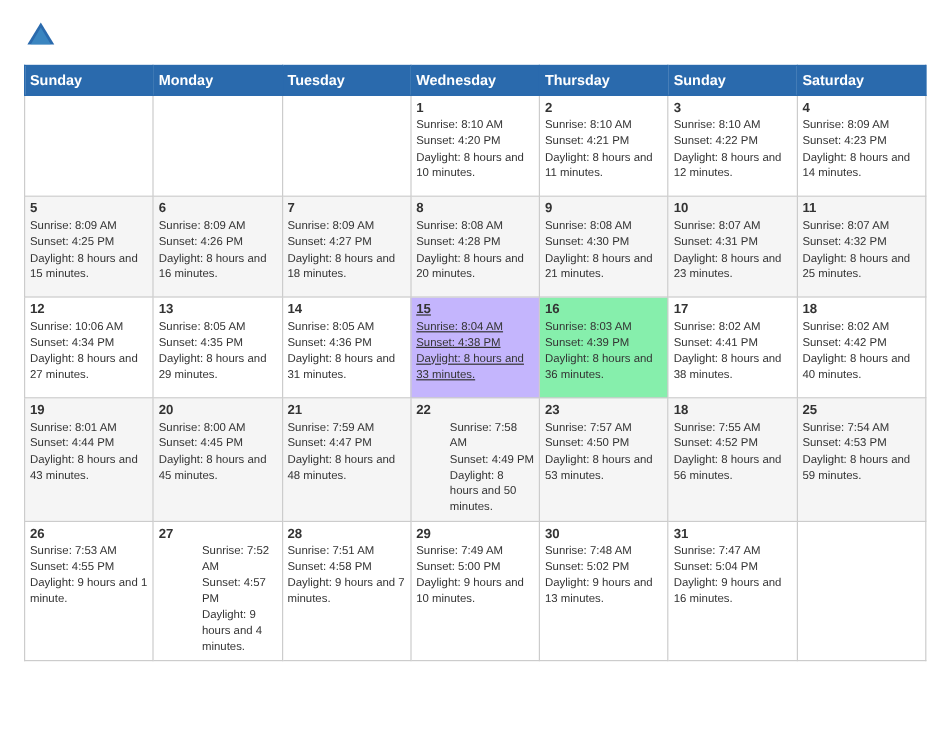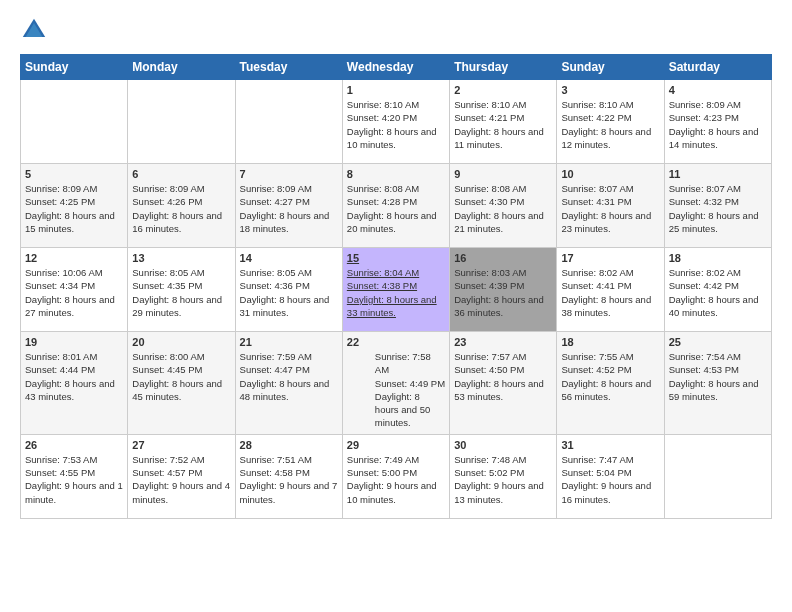--- a/index.html
+++ b/index.html
@@ -230,21 +230,21 @@
             <div class="day-info" style="white-space: pre-line;">Sunrise: 8:05 AM
 Sunset: 4:36 PM
 Daylight: 8 hours and 31 minutes.</div>
           </td>
           <td style="background: #c4b5fd; text-decoration: underline;">
             <span class="day-number">15</span>
             <div class="day-info" style="white-space: pre-line;">Sunrise: 8:04 AM
 Sunset: 4:38 PM
 Daylight: 8 hours and 33 minutes.</div>
           </td>
-          <td style="background: #a3a3a3;">
+          <td style="background: #86efac;">
             <span class="day-number">16</span>
             <div class="day-info" style="white-space: pre-line;">Sunrise: 8:03 AM
 Sunset: 4:39 PM
 Daylight: 8 hours and 36 minutes.</div>
           </td>
           <td style="background: rgb(255, 255, 255);">
             <span class="day-number">17</span>
             <div class="day-info" style="white-space: pre-line;">Sunrise: 8:02 AM
 Sunset: 4:41 PM
 Daylight: 8 hours and 38 minutes.</div>
@@ -302,21 +302,21 @@
         </tr>
         <tr>
           <td style="background: rgb(255, 255, 255);">
             <span class="day-number">26</span>
             <div class="day-info" style="white-space: pre-line;">Sunrise: 7:53 AM
 Sunset: 4:55 PM
 Daylight: 9 hours and 1 minute.</div>
           </td>
           <td style="background: rgb(255, 255, 255);">
             <span class="day-number">27</span>
-            <div class="day-info" style="white-space: pre-line;">Sunrise: 7:52 AM
+            <div class="day-info" style="white-space: pre-line; margin-left: 36px;">Sunrise: 7:52 AM
 Sunset: 4:57 PM
 Daylight: 9 hours and 4 minutes.</div>
           </td>
           <td style="background: rgb(255, 255, 255);">
             <span class="day-number">28</span>
             <div class="day-info" style="white-space: pre-line;">Sunrise: 7:51 AM
 Sunset: 4:58 PM
 Daylight: 9 hours and 7 minutes.</div>
           </td>
           <td style="background: rgb(255, 255, 255);">

